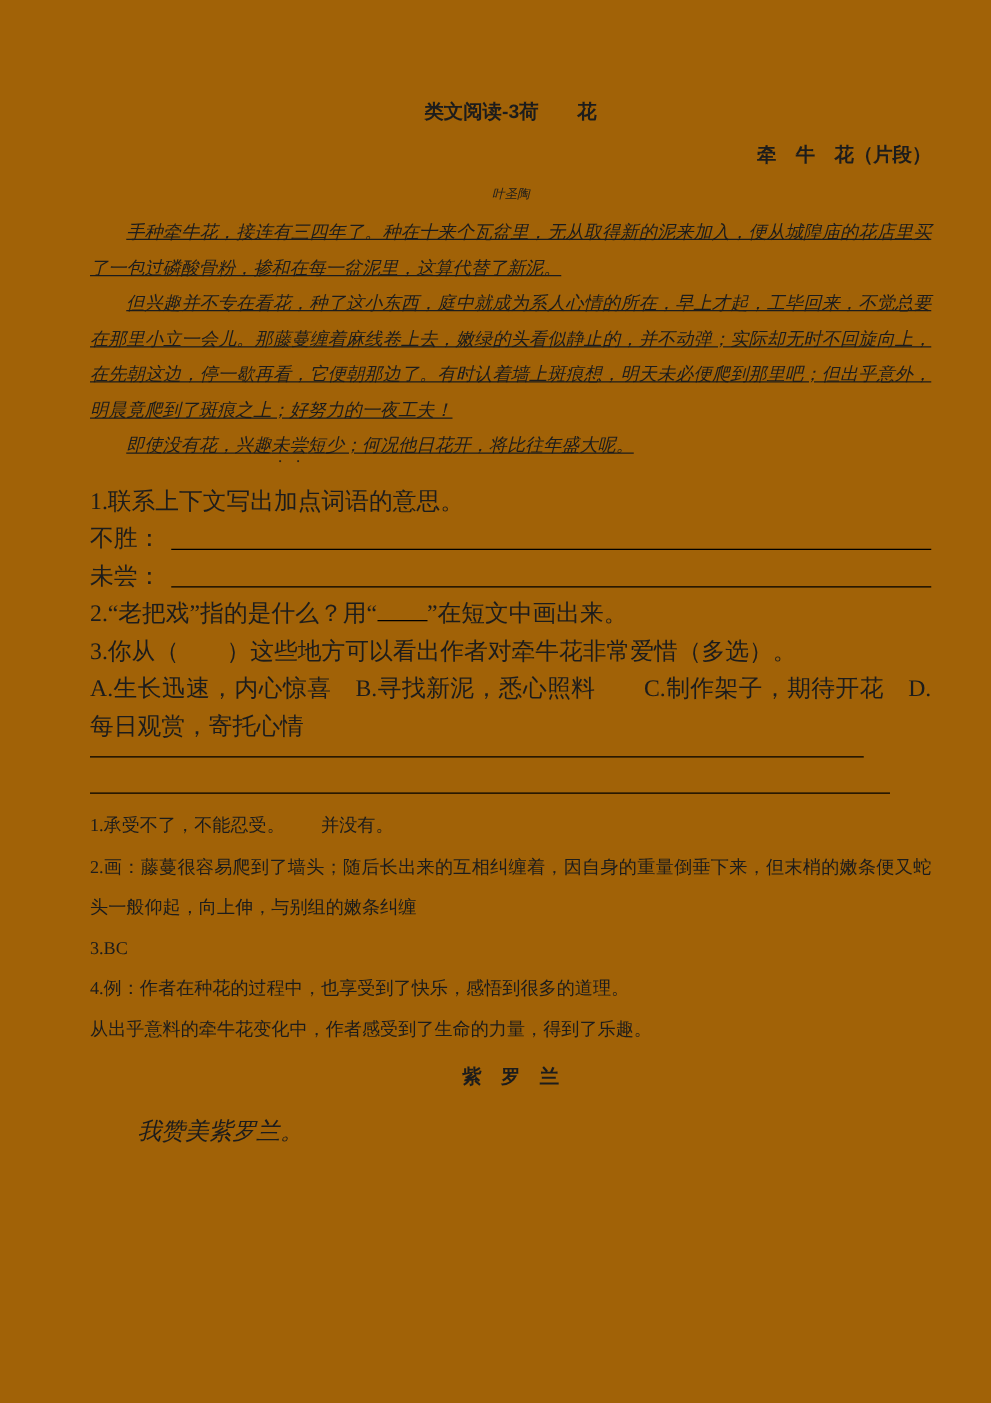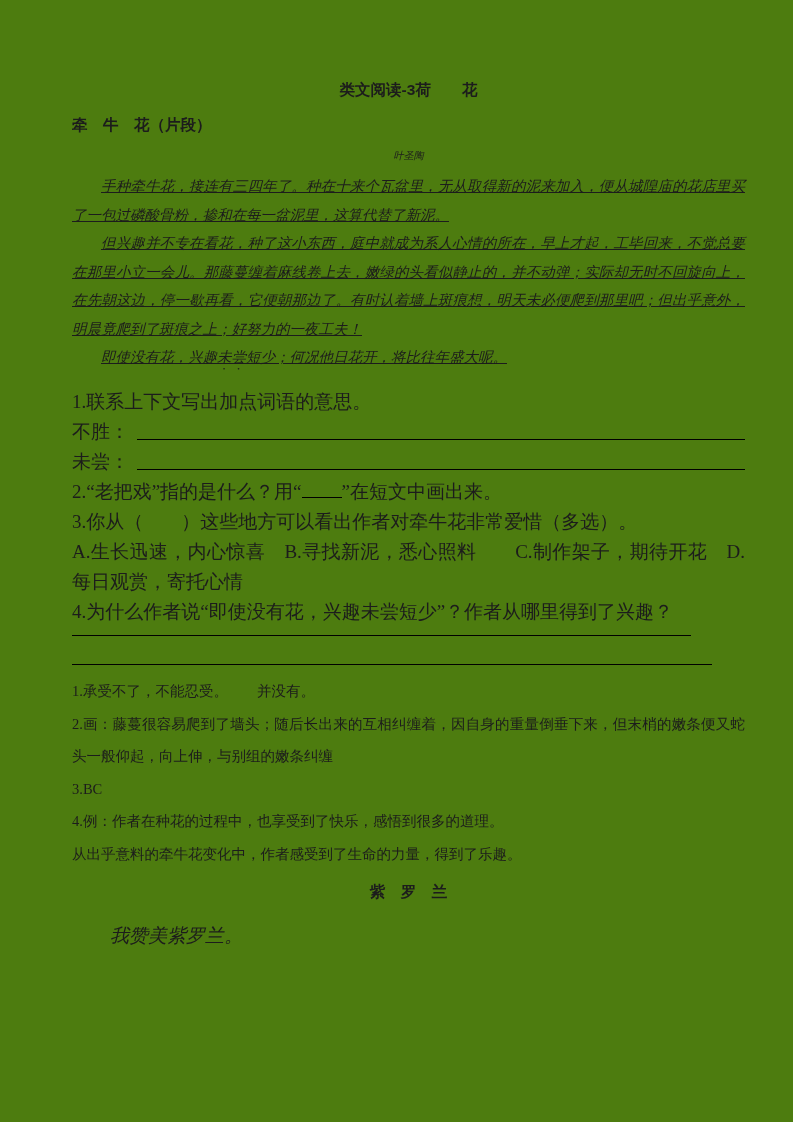--- a/index.html
+++ b/index.html
@@ -1,40 +1,40 @@
 <!DOCTYPE html>
 <html><head>
 <meta charset="utf-8">
 <style>
   * { margin: 0; padding: 0; box-sizing: border-box; }
   html, body { background: #ffffff; }
   .page {
     position: relative;
     width: 793px;
     height: 1122px;
-    background: #4d7c0f;
+    background: #a16207;
     color: #1c1c1c;
     padding: 78px 48px 0 72px;
     font-family: "Liberation Serif", "DejaVu Serif", serif;
     overflow: hidden;
   }
   .title {
     font-family: "Liberation Sans", "DejaVu Sans", sans-serif;
     font-weight: bold;
     font-size: 15.5px;
     line-height: 24px;
     text-align: center;
   }
   .subtitle {
     margin-top: 11px;
     font-family: "Liberation Sans", "DejaVu Sans", sans-serif;
     font-weight: bold;
     font-size: 15.5px;
     line-height: 24px;
-    text-align: left;
+    text-align: right;
   }
   .author {
     margin-top: 8px;
     font-size: 10px;
     line-height: 22px;
     font-style: italic;
     text-align: center;
   }
   .passage {
     margin-top: 5px;
@@ -117,21 +117,20 @@
       <span class="lbl">不胜：</span>
       <span class="rule"></span>
     </div>
     <div class="fill-row">
       <span class="lbl">未尝：</span>
       <span class="rule"></span>
     </div>
     <p><span>2.“老把戏”指的是什么？用“</span><span class="inline-blank"></span><span>”在短文中画出来。</span></p>
     <p>3.你从（　　）这些地方可以看出作者对牵牛花非常爱惜（多选）。</p>
     <p>A.生长迅速，内心惊喜　B.寻找新泥，悉心照料　　C.制作架子，期待开花　D.每日观赏，寄托心情</p>
-    <p>4.为什么作者说“即使没有花，兴趣未尝短少”？作者从哪里得到了兴趣？</p>
   </div>
 
   <div>
     <div class="ans-line l1"></div>
     <div class="ans-line l2"></div>
   </div>
 
   <div class="answers">
     <p>1.承受不了，不能忍受。　　并没有。</p>
     <p>2.画：藤蔓很容易爬到了墙头；随后长出来的互相纠缠着，因自身的重量倒垂下来，但末梢的嫩条便又蛇头一般仰起，向上伸，与别组的嫩条纠缠</p>

